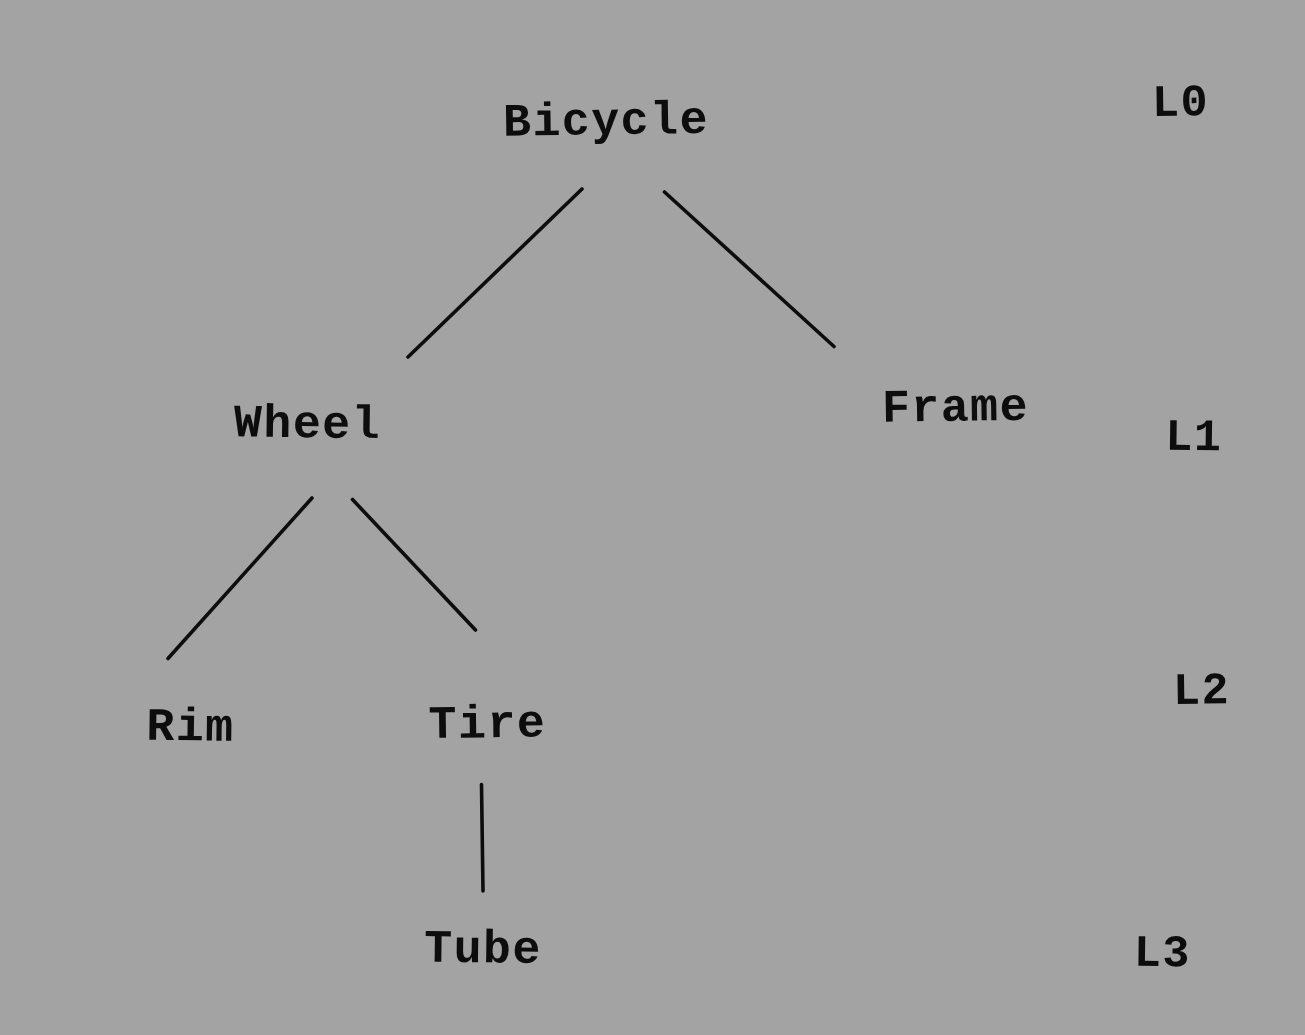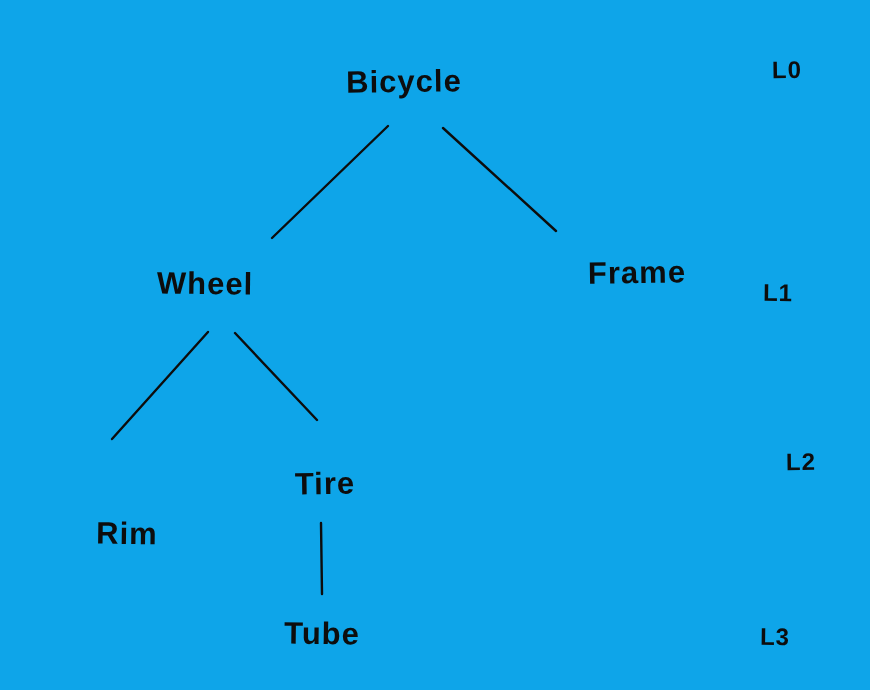--- a/index.html
+++ b/index.html
@@ -4,23 +4,23 @@
 <style>
   html, body {
     margin: 0;
     padding: 0;
     background: #ffffff;
   }
   .canvas {
     position: relative;
     width: 870px;
     height: 690px;
-    background: #0ea5e9;
+    background: #a3a3a3;
     overflow: hidden;
-    font-family: Liberation Sans, sans-serif;
+    font-family: Liberation Mono, monospace;
   }
   .edges {
     position: absolute;
     left: 0;
     top: 0;
     width: 870px;
     height: 690px;
   }
   .edges line {
     stroke: #0d0d0d;
@@ -31,21 +31,21 @@
     position: absolute;
     transform: translate(-50%, -50%);
     color: #0d0d0d;
     font-weight: bold;
     font-size: 31px;
     letter-spacing: 1px;
     white-space: nowrap;
     user-select: none;
   }
   .level-label {
-    font-size: 24px;
+    font-size: 30px;
   }
   
   .r-a { transform: translate(-50%, -50%) rotate(-0.8deg); }
   .r-b { transform: translate(-50%, -50%) rotate(0.7deg); }
 </style>
 </head>
 <body>
 
 <div class="canvas">
 
@@ -56,27 +56,27 @@
     <line x1="235" y1="333" x2="317" y2="420"></line>
     <line x1="321" y1="523" x2="322" y2="594"></line>
   </svg>
 
   <div class="node r-a" style="left:404px; top:82px;">Bicycle</div>
 
   <div class="node r-b" style="left:205px; top:284px;">Wheel</div>
 
   <div class="node r-a" style="left:637px; top:273px;">Frame</div>
 
-  <div class="node r-b" style="left:127px; top:486px;margin-top:48px;">Rim</div>
+  <div class="node r-b" style="left:127px; top:486px;">Rim</div>
 
   <div class="node r-a" style="left:325px; top:484px;">Tire</div>
 
   <div class="node r-b" style="left:322px; top:634px;">Tube</div>
 
   <div class="level-label r-a" style="left:787px; top:70px;">L0</div>
 
-  <div class="level-label r-b" style="left:778px; top:293px;">L1</div>
+  <div class="level-label r-b" style="left:796px; top:293px;">L1</div>
 
   <div class="level-label r-a" style="left:801px; top:462px;text-align:right;">L2</div>
 
   <div class="level-label r-b" style="left:775px; top:637px;">L3</div>
 
 </div>
 
 </body></html>

